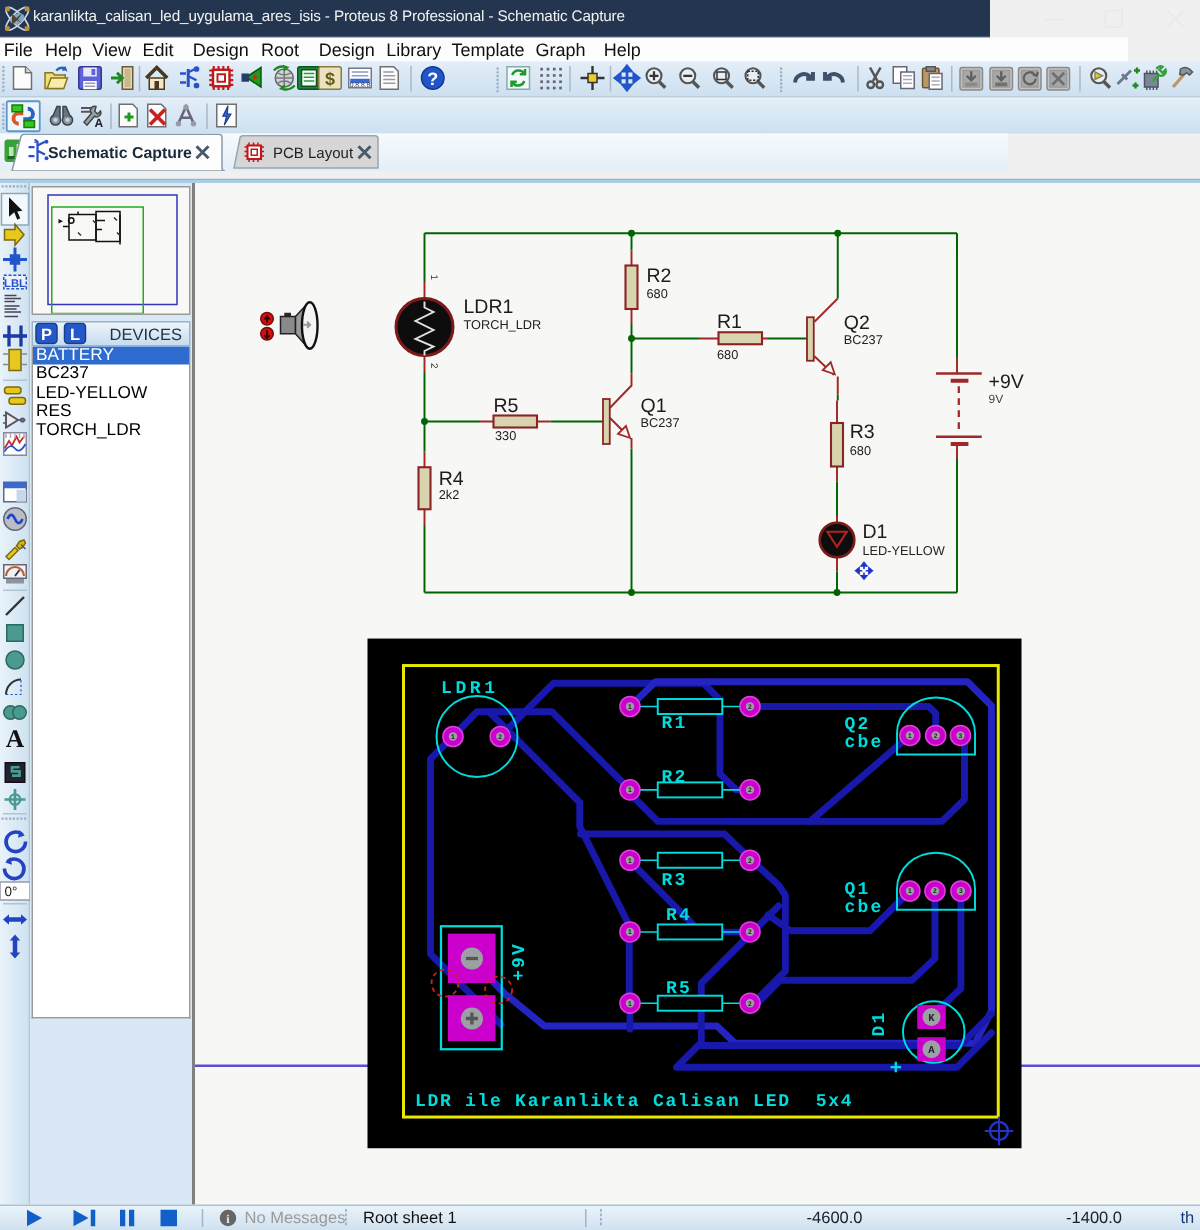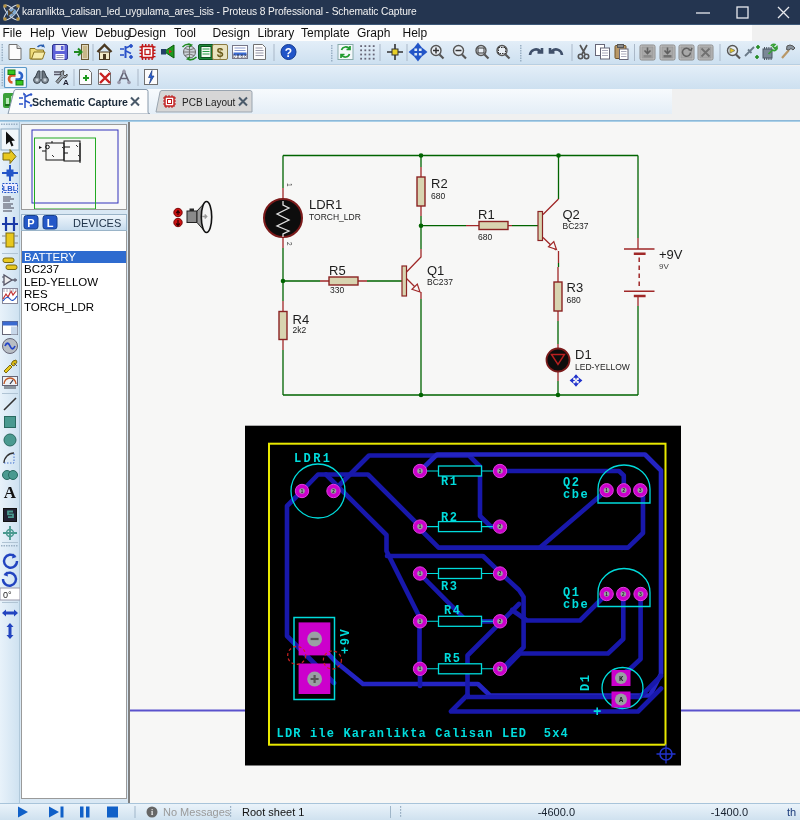--- a/index.html
+++ b/index.html
@@ -1,39 +1,39 @@
 <!DOCTYPE html>
 <html><head>
 <meta charset="utf-8">
 <style>
 * { margin:0; padding:0; box-sizing:border-box; }
 html,body { width:800px; height:820px; overflow:hidden; font-family:"Liberation Sans",sans-serif; }
 #app { position:relative; width:800px; height:820px; background:#f0f0f0; }
-#titlebar { position:absolute; left:0; top:0; width:800px; height:25px; background:#243550; border-bottom:1px solid #3d5878; }
+#titlebar { position:absolute; left:0; top:0; width:660px; height:25px; background:#243550; border-bottom:1px solid #3d5878; }
 #titlebar{height:25px}
 #titlebar .ttext { position:absolute; left:22px; top:6px; font-size:10.2px; color:#f2f2f2; letter-spacing:-0.1px; }
 #titlebar svg { position:absolute; }
 #menubar { position:absolute; left:0; top:25px; width:752px; height:16px; background:#fdfdfd; }
 .mi { position:absolute; top:1px; font-size:12px; color:#101010; }
 #tb1 { position:absolute; left:0; top:41px; width:800px; height:24px;
   background:linear-gradient(#e3eef8,#cde0f0); border-bottom:1px solid #b8cfe2; }
 #tb2 { position:absolute; left:0; top:66px; width:800px; height:23px;
   background:linear-gradient(#e3eef8,#cde0f0); }
 #tabbar { position:absolute; left:0; top:89px; width:672px; height:25px;
   background:linear-gradient(#f7fafd,#e4eef7); }
 #band { position:absolute; left:0; top:114px; width:800px; height:8px; }
 #main { position:absolute; left:0; top:122px; width:800px; height:681px; }
 #sidebar { position:absolute; left:0; top:0; width:20px; height:681px;
   background:linear-gradient(90deg,#e8f2fa,#cfe2f1); border-right:1px solid #b0c8da; }
 #panel { position:absolute; left:20px; top:0; width:108px; height:681px; background:#d9e8f4; }
 #preview { position:absolute; left:1px; top:2px; width:106px; height:86px; background:#f8f8f7;
   border:1px solid #9a9a9a; }
 #devhdr { position:absolute; left:1px; top:92px; width:106px; height:17px;
   background:linear-gradient(#eef5fb,#c7dcee); border:1px solid #9ab4c8; }
-#devlist { position:absolute; left:1px; top:109px; padding-top:20px; width:106px; height:568px; background:#ffffff;
+#devlist { position:absolute; left:1px; top:109px; padding-top:0; width:106px; height:448px; background:#ffffff;
   border:1px solid #9a9a9a; border-top:none; font-size:11.5px; color:#000; }
 .dli { height:12.4px; line-height:12.4px; padding-left:2px; white-space:nowrap; }
 .dlsel { background:#2e6bcf; color:#fff; }
 #canvas { position:absolute; left:128px; top:0; width:672px; height:681px; background:#f7f7f6;
   border-left:2px solid #808080; }
 #statusbar { position:absolute; left:0; top:803px; width:800px; height:17px;
   background:linear-gradient(#eaf3fa,#cfe1ef); border-top:1px solid #a8c4da; font-size:11px; }
 </style>
 </head>
 <body>
@@ -55,23 +55,23 @@
         <path d="M6,13 H20"></path>
         <rect x="47" y="7" width="11" height="11"></rect>
         <path d="M88,7 L99,18 M99,7 L88,18"></path>
       </g>
     </svg>
   </div>
   <div id="menubar">
     <div class="mi" style="left:2.5px">File</div>
     <div class="mi" style="left:30px">Help</div>
     <div class="mi" style="left:61.5px">View</div>
-    <div class="mi" style="left:95px">Debug</div>
+    <div class="mi" style="left:95px">Edit</div>
     <div class="mi" style="left:128.5px">Design</div>
-    <div class="mi" style="left:174px">Tool</div>
+    <div class="mi" style="left:174px">Root</div>
     <div class="mi" style="left:212.5px">Design</div>
     <div class="mi" style="left:257.5px">Library</div>
     <div class="mi" style="left:301px">Template</div>
     <div class="mi" style="left:357px">Graph</div>
     <div class="mi" style="left:402.5px">Help</div>
   </div>
   <div id="tb1">
   <svg width="800" height="24" viewBox="0 0 800 24">
         <rect x="1.5" y="3.0" width="1.5" height="1.5" fill="#9ab0c4"></rect>
         <rect x="1.5" y="5.6" width="1.5" height="1.5" fill="#9ab0c4"></rect>

